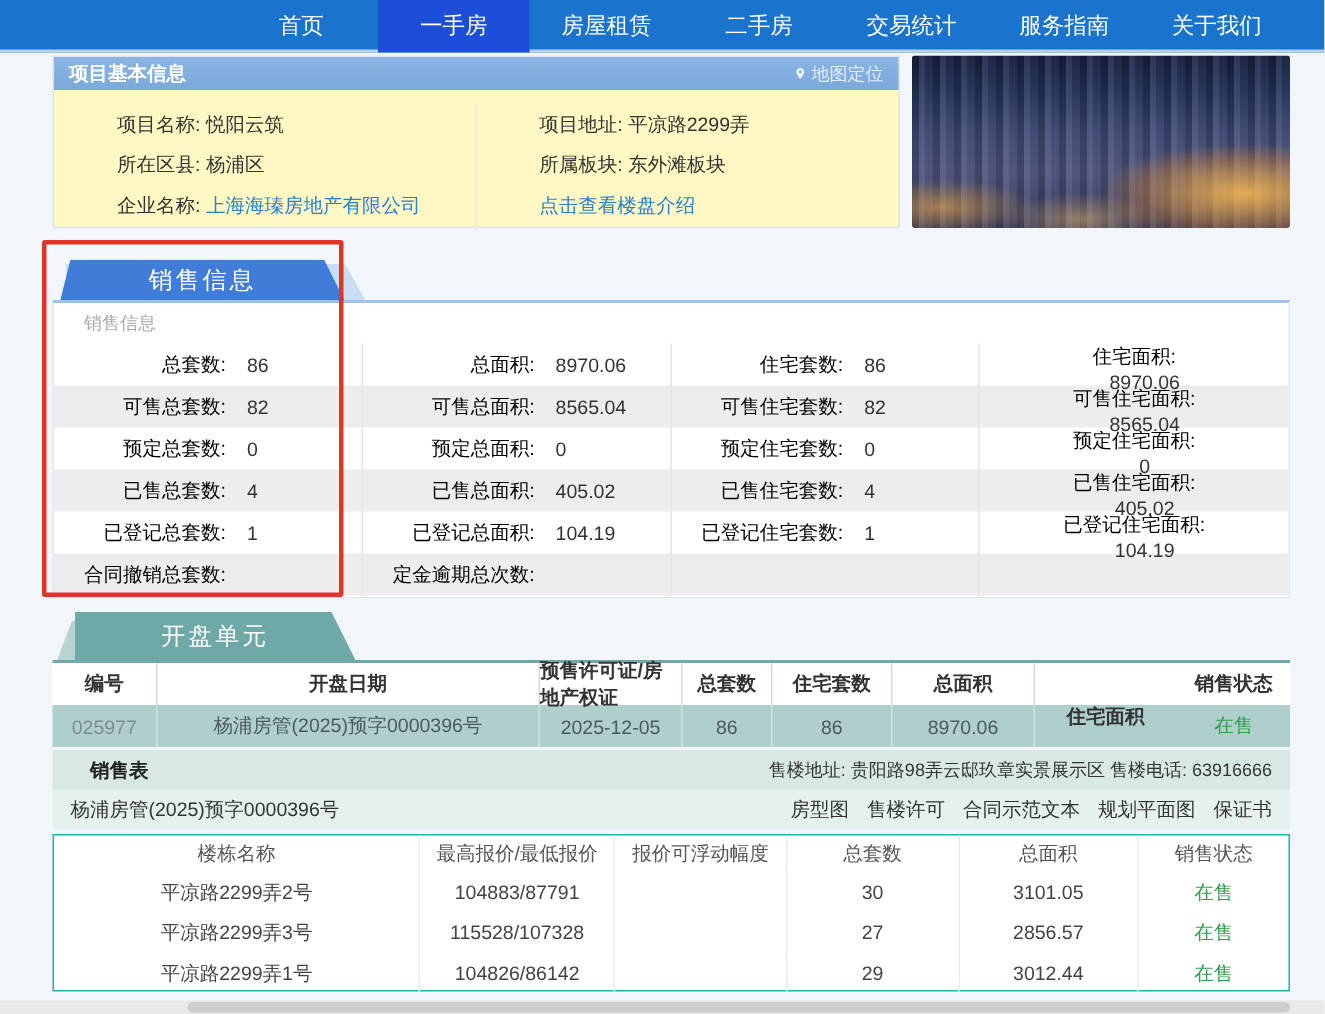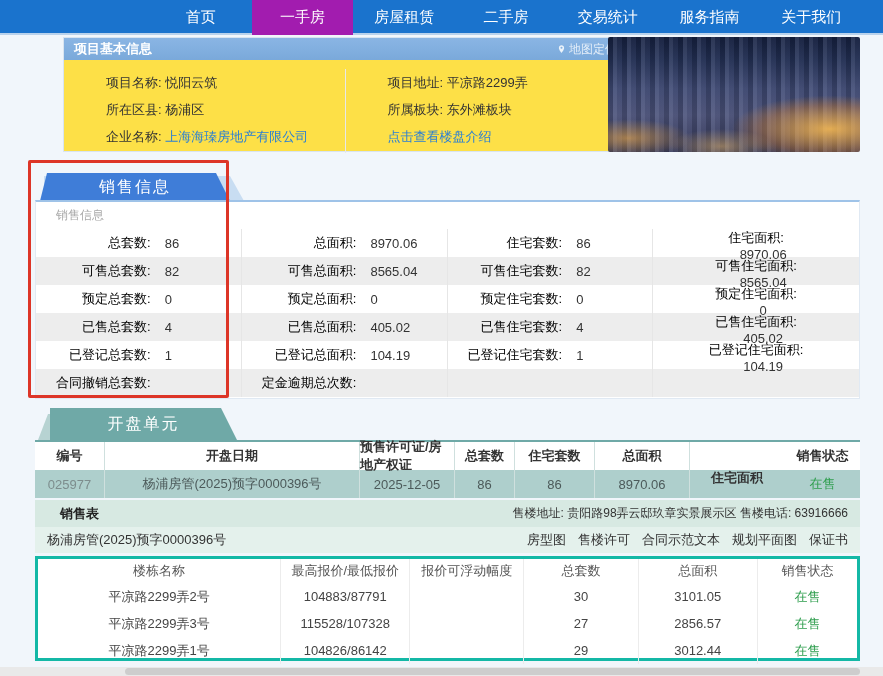--- a/index.html
+++ b/index.html
@@ -4,24 +4,24 @@
 <style>
   * { margin:0; padding:0; box-sizing:border-box; }
   html,body { width:883px; height:676px; }
   body { font-family:"Liberation Sans","DejaVu Sans",sans-serif; background:#f1f6fb; position:relative; overflow:hidden; }
   .page { position:absolute; inset:0; }
 
   
   .topnav { position:absolute; left:0; top:0; width:883px; height:35px; background:#1a73cd; border-bottom:2px solid #b9d2ec; }
   .nav-items { position:absolute; left:150px; top:0; width:712px; height:35px; display:flex; }
   .nav-item { flex:1; display:flex; align-items:center; justify-content:center; color:#fff; font-size:15px; cursor:pointer; }
-  .nav-item.active { background:#a21caf; }
-
-  
-  .proj { position:absolute; left:35px; top:37px; width:565px; height:115px; background:#fde047; border:1px solid #d9e4f0;margin-left:28px; }
+  .nav-item.active { background:#1d4ed8; }
+
+  
+  .proj { position:absolute; left:35px; top:37px; width:565px; height:115px; background:#fef9c3; border:1px solid #d9e4f0; }
   .proj-header { height:22px; background:linear-gradient(180deg,#8ab5e4,#7aa9da); display:flex; align-items:center; justify-content:space-between; padding:0 10px; }
   .proj-title { color:#fff; font-size:13px; font-weight:bold; }
   .map-link { display:flex; align-items:center; gap:3px; color:rgba(255,255,255,.78); font-size:12px; cursor:pointer; }
   .proj-body { display:flex; height:93px; padding-top:9px; }
   .proj-col { width:50%; padding-left:42px; display:flex; flex-direction:column; }
   .proj-col.left { border-right:1px solid #e8e8e8; }
   .proj-line { font-size:13px; color:#333; line-height:27px; white-space:nowrap; }
   .proj-line .lbl { color:#333; }
   .blue-link { color:#2a7fd4; cursor:pointer; }
 
@@ -75,21 +75,21 @@
   
   .st-bar1 { position:absolute; left:35px; top:500px; width:825px; height:27px; background:#d7e9e2; display:flex; align-items:center; justify-content:space-between; padding:0 12px; }
   .st-title { font-size:13px; font-weight:bold; color:#222;margin-left:13px; }
   .st-contact { font-size:12px; color:#333; }
   .st-bar2 { position:absolute; left:35px; top:527px; width:825px; height:26px; background:#e4f1ec; display:flex; align-items:center; justify-content:space-between; padding:0 12px; }
   .st-permit { font-size:13px; color:#333; }
   .doc-links { display:flex; gap:12px; }
   .doc-link { font-size:13px; color:#333; cursor:pointer; text-decoration:none; }
 
   
-  .bt-panel { position:absolute; left:35px; top:556px; width:825px; height:105px; background:#fff; border:3px solid #14b8a6; }
+  .bt-panel { position:absolute; left:35px; top:556px; width:825px; height:105px; background:#fff; border:1px solid #14b8a6; }
   .bt-head { display:flex; height:24px; }
   .bt-row { display:flex; height:27px; }
   .bt-th, .bt-td { display:flex; align-items:center; justify-content:center; font-size:13px; border-right:1px solid #ececec; }
   .bt-th { color:#555; }
   .bt-td { color:#444; }
   .bt-th:last-child, .bt-td:last-child { border-right:none; }
   .bt-th:nth-child(1), .bt-td:nth-child(1) { width:245px; }
   .bt-th:nth-child(2), .bt-td:nth-child(2) { width:130px; }
   .bt-th:nth-child(3), .bt-td:nth-child(3) { width:115px; }
   .bt-th:nth-child(4), .bt-td:nth-child(4) { width:115px; }

